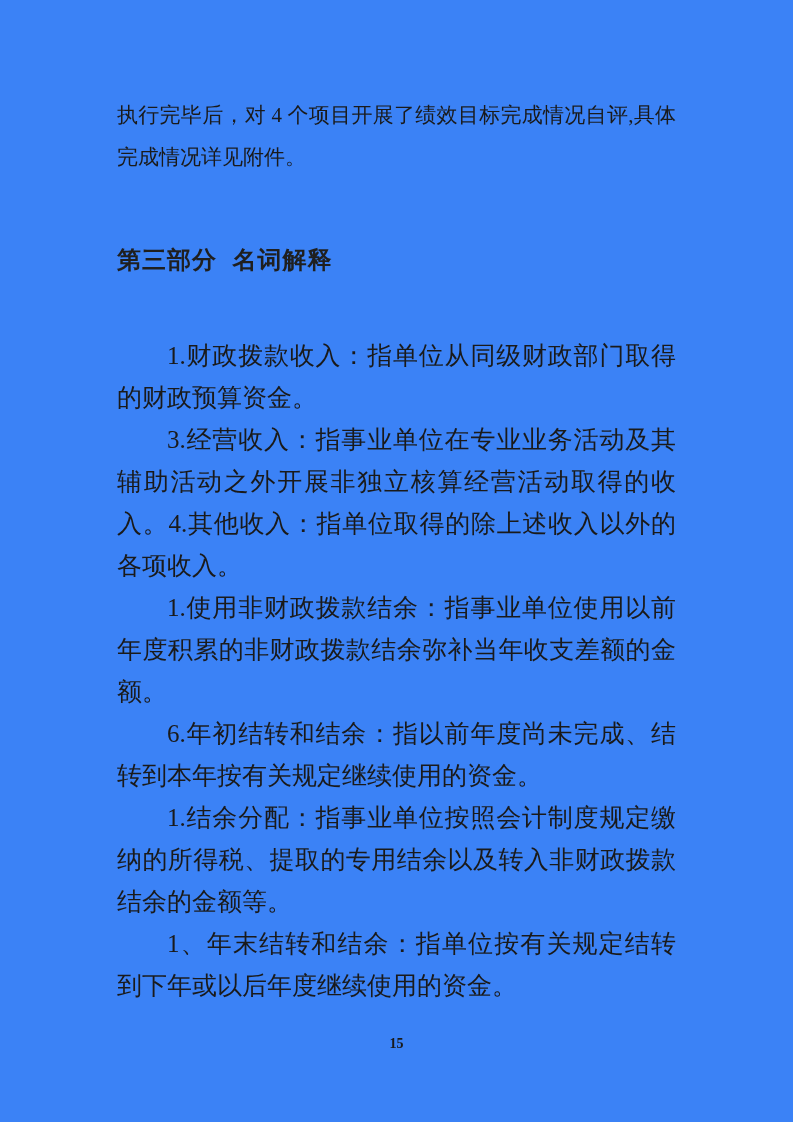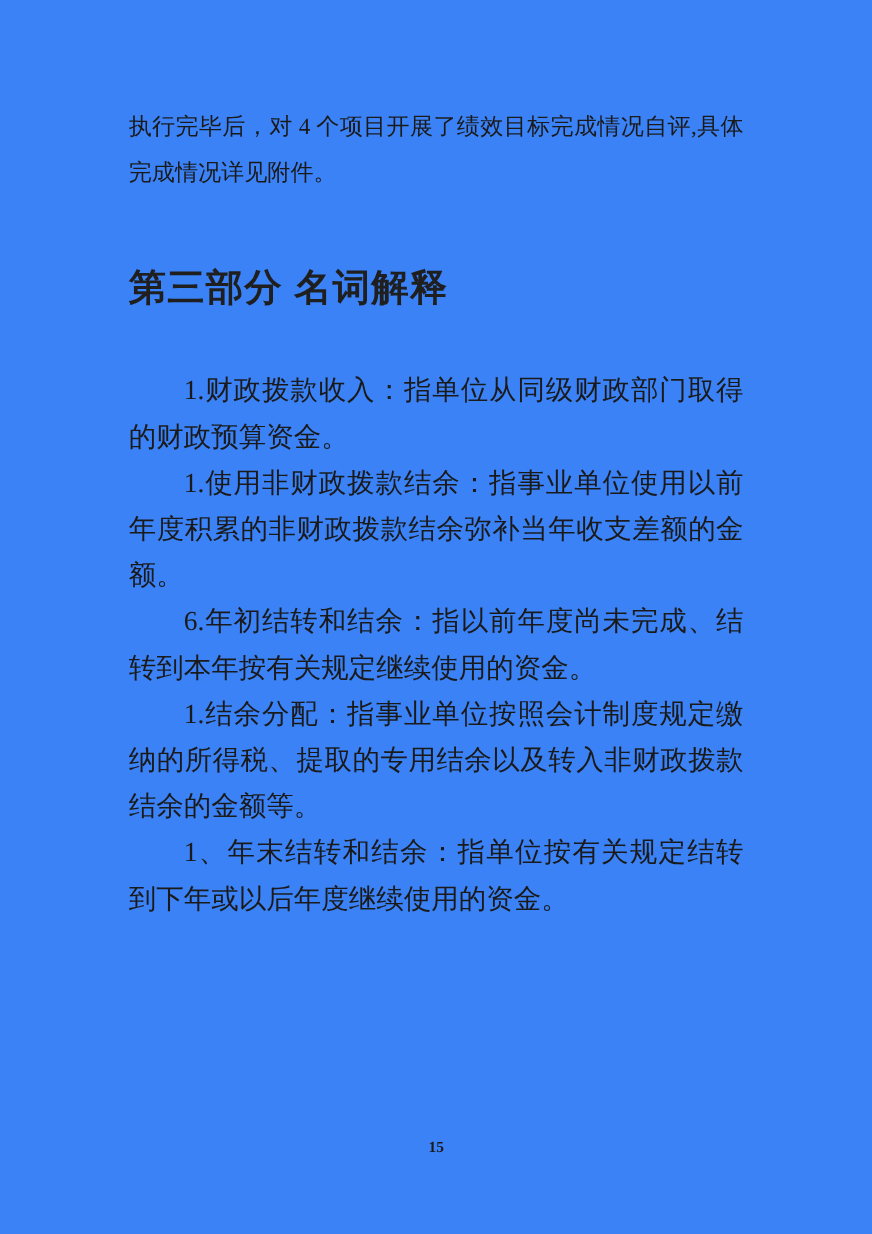--- a/index.html
+++ b/index.html
@@ -18,26 +18,26 @@
     padding: 94px 117px 0 117px;
   }
   .intro-para {
     font-size: 21px;
     line-height: 42px;
     text-align: justify;
     color: #1a1a1a;
   }
   .section-heading {
     margin-top: 60px;
-    font-size: 34px;
+    font-size: 24px;
     line-height: 48px;
     font-weight: 700;
     letter-spacing: 1px;
     color: #1f1f1f;
-    font-family: Liberation Sans, sans-serif;
+    font-family: Liberation Mono, monospace;
   }
   .glossary {
     margin-top: 49px;
   }
   .glossary p {
     font-size: 25px;
     line-height: 42px;
     text-indent: 2em;
     text-align: justify;
     color: #1a1a1a;
@@ -58,20 +58,21 @@
 
 <div class="page">
   <div class="content">
 
     <p class="intro-para">执行完毕后，对 4 个项目开展了绩效目标完成情况自评,具体完成情况详见附件。</p>
 
     <h1 class="section-heading">第三部分 名词解释</h1>
 
     <div class="glossary">
       <p>1.财政拨款收入：指单位从同级财政部门取得的财政预算资金。</p>
+      <p>3.经营收入：指事业单位在专业业务活动及其辅助活动之外开展非独立核算经营活动取得的收入。4.其他收入：指单位取得的除上述收入以外的各项收入。</p>
       <p>1.使用非财政拨款结余：指事业单位使用以前年度积累的非财政拨款结余弥补当年收支差额的金额。</p>
       <p>6.年初结转和结余：指以前年度尚未完成、结转到本年按有关规定继续使用的资金。</p>
       <p>1.结余分配：指事业单位按照会计制度规定缴纳的所得税、提取的专用结余以及转入非财政拨款结余的金额等。</p>
       <p>1、年末结转和结余：指单位按有关规定结转到下年或以后年度继续使用的资金。</p>
     </div>
 
   </div>
 
   <div class="page-number">15</div>
 </div>

